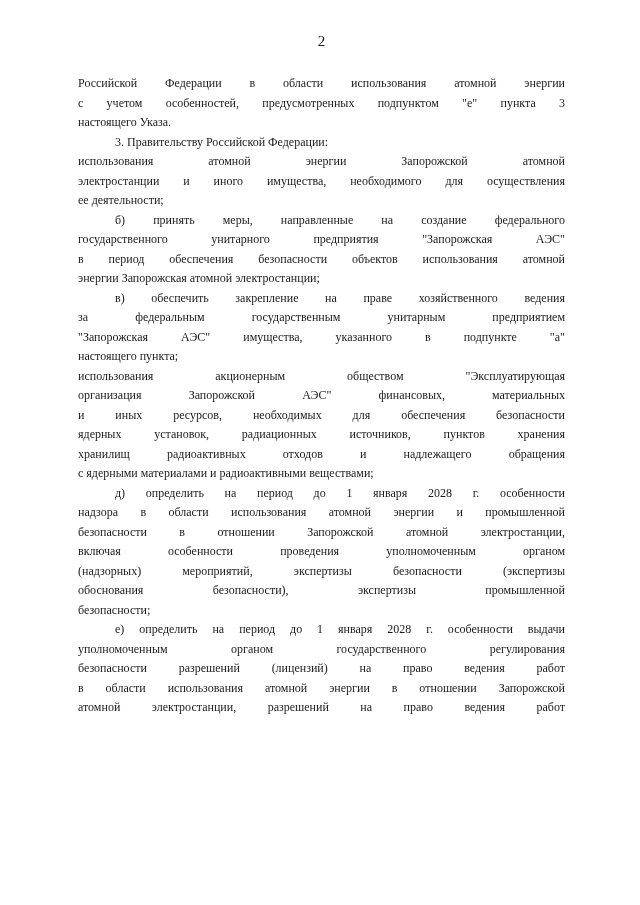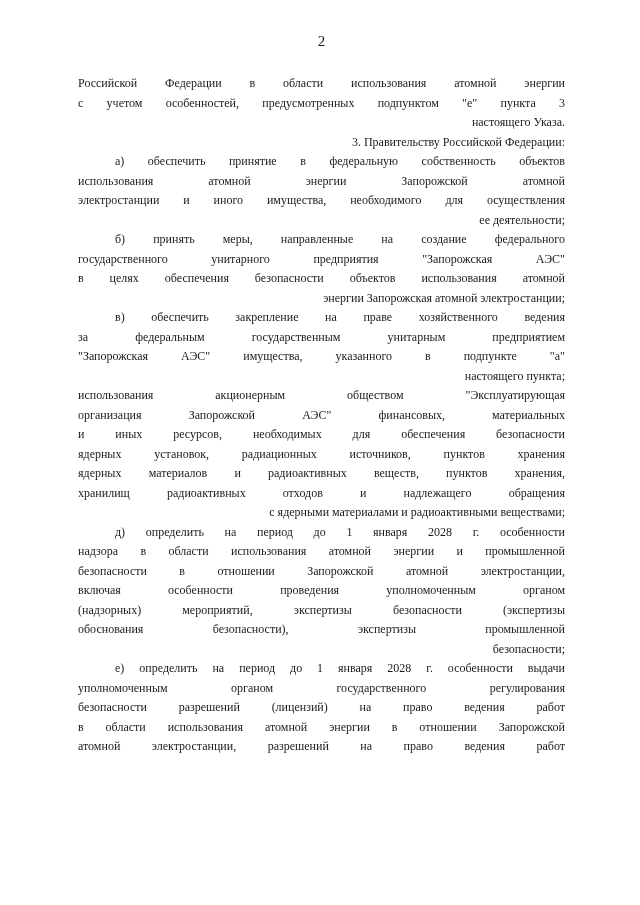--- a/index.html
+++ b/index.html
@@ -24,21 +24,21 @@
     font-size: 15px;
     line-height: 20px;
     margin-bottom: 23px;
   }
   .body-text {
     font-size: 12px;
     line-height: 19.5px;
   }
   .para { margin: 0; }
   .line {
-    text-align: right;
+    text-align: left;
     white-space: normal;
   }
   .line.j {
     text-align: justify;
     text-justify: inter-word;
     -moz-text-align-last: justify;
     text-align-last: justify;
   }
   .line.indent { text-indent: 37px; }
 </style>
@@ -50,43 +50,41 @@
   <div class="body-text">
       <div class="para">
         <div class="line j">Российской Федерации в области использования атомной энергии</div>
         <div class="line j">с учетом особенностей, предусмотренных подпунктом "е" пункта 3</div>
         <div class="line">настоящего Указа.</div>
       </div>
       <div class="para">
         <div class="line indent">3. Правительству Российской Федерации:</div>
       </div>
       <div class="para">
-        <div class="line j indent">а) обеспечить принятие в федеральную собственность объектов</div>
         <div class="line j">использования атомной энергии Запорожской атомной</div>
         <div class="line j">электростанции и иного имущества, необходимого для осуществления</div>
         <div class="line">ее деятельности;</div>
       </div>
       <div class="para">
         <div class="line j indent">б) принять меры, направленные на создание федерального</div>
         <div class="line j">государственного унитарного предприятия "Запорожская АЭС"</div>
-        <div class="line j">в целях обеспечения безопасности объектов использования атомной</div>
+        <div class="line j">в период обеспечения безопасности объектов использования атомной</div>
         <div class="line">энергии Запорожская атомной электростанции;</div>
       </div>
       <div class="para">
         <div class="line j indent">в) обеспечить закрепление на праве хозяйственного ведения</div>
         <div class="line j">за федеральным государственным унитарным предприятием</div>
         <div class="line j">"Запорожская АЭС" имущества, указанного в подпункте "а"</div>
         <div class="line">настоящего пункта;</div>
       </div>
       <div class="para">
         <div class="line j">использования акционерным обществом "Эксплуатирующая</div>
         <div class="line j">организация Запорожской АЭС" финансовых, материальных</div>
         <div class="line j">и иных ресурсов, необходимых для обеспечения безопасности</div>
         <div class="line j">ядерных установок, радиационных источников, пунктов хранения</div>
-        <div class="line j">ядерных материалов и радиоактивных веществ, пунктов хранения,</div>
         <div class="line j">хранилищ радиоактивных отходов и надлежащего обращения</div>
         <div class="line">с ядерными материалами и радиоактивными веществами;</div>
       </div>
       <div class="para">
         <div class="line j indent">д) определить на период до 1 января 2028 г. особенности</div>
         <div class="line j">надзора в области использования атомной энергии и промышленной</div>
         <div class="line j">безопасности в отношении Запорожской атомной электростанции,</div>
         <div class="line j">включая особенности проведения уполномоченным органом</div>
         <div class="line j">(надзорных) мероприятий, экспертизы безопасности (экспертизы</div>
         <div class="line j">обоснования безопасности), экспертизы промышленной</div>

